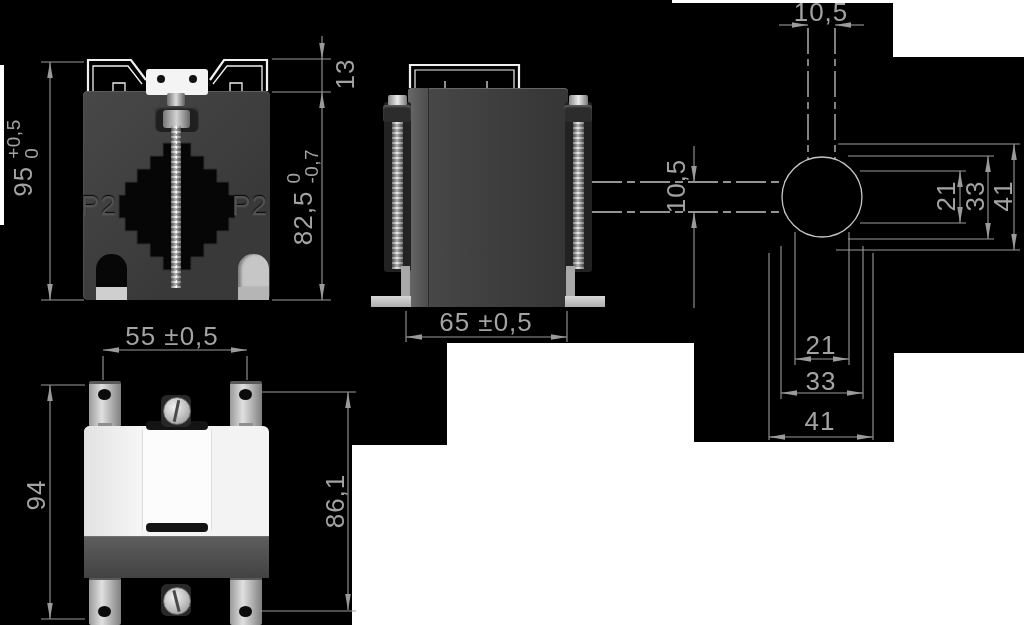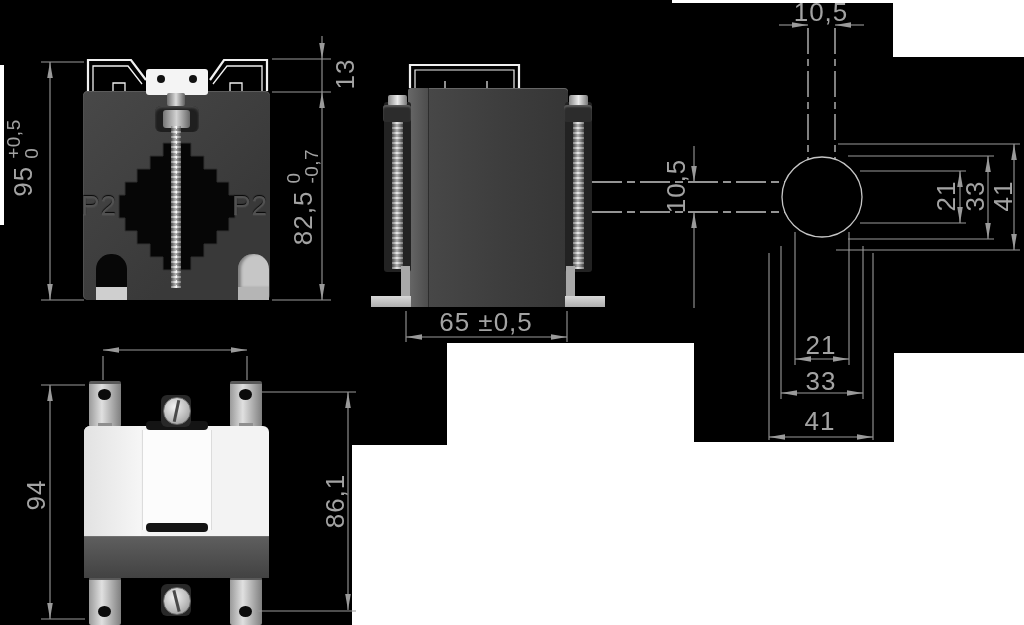--- a/index.html
+++ b/index.html
@@ -221,20 +221,23 @@
   <div class="abs dim-text rot" style="left:325px;top:61px;width:40px;height:26px;">
     <span>13</span>
   </div>
   <div class="abs dim-text rot" style="left:247px;top:174px;width:112px;height:46px;">
     <span>82,5</span>
     <span class="tol">
         <i>0</i>
         <i>-0,7</i>
       </span>
   </div>
+  <div class="abs dim-text" style="left:97px;top:322px;width:150px;height:28px;">
+    <span>55 ±0,5</span>
+  </div>
   <div class="abs dim-text" style="left:411px;top:308px;width:150px;height:28px;text-align:right;">
     <span>65 ±0,5</span>
   </div>
   <div class="abs dim-text rot" style="left:11px;top:481px;width:50px;height:28px;">
     <span>94</span>
   </div>
   <div class="abs dim-text rot" style="left:298px;top:487px;width:74px;height:28px;">
     <span>86,1</span>
   </div>
   <div class="abs dim-text" style="left:781px;top:0;width:80px;height:24px;">

